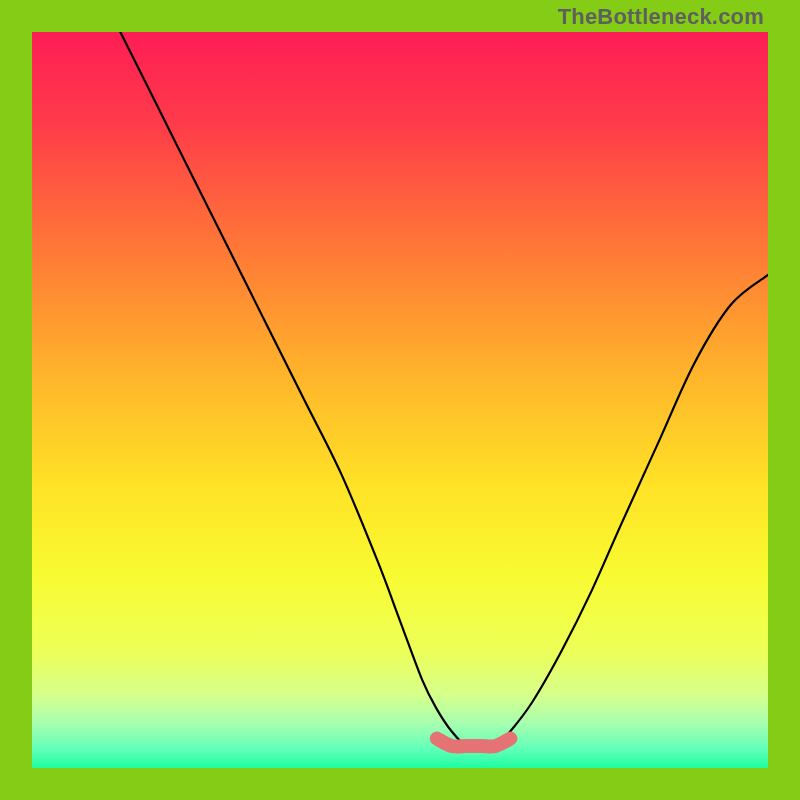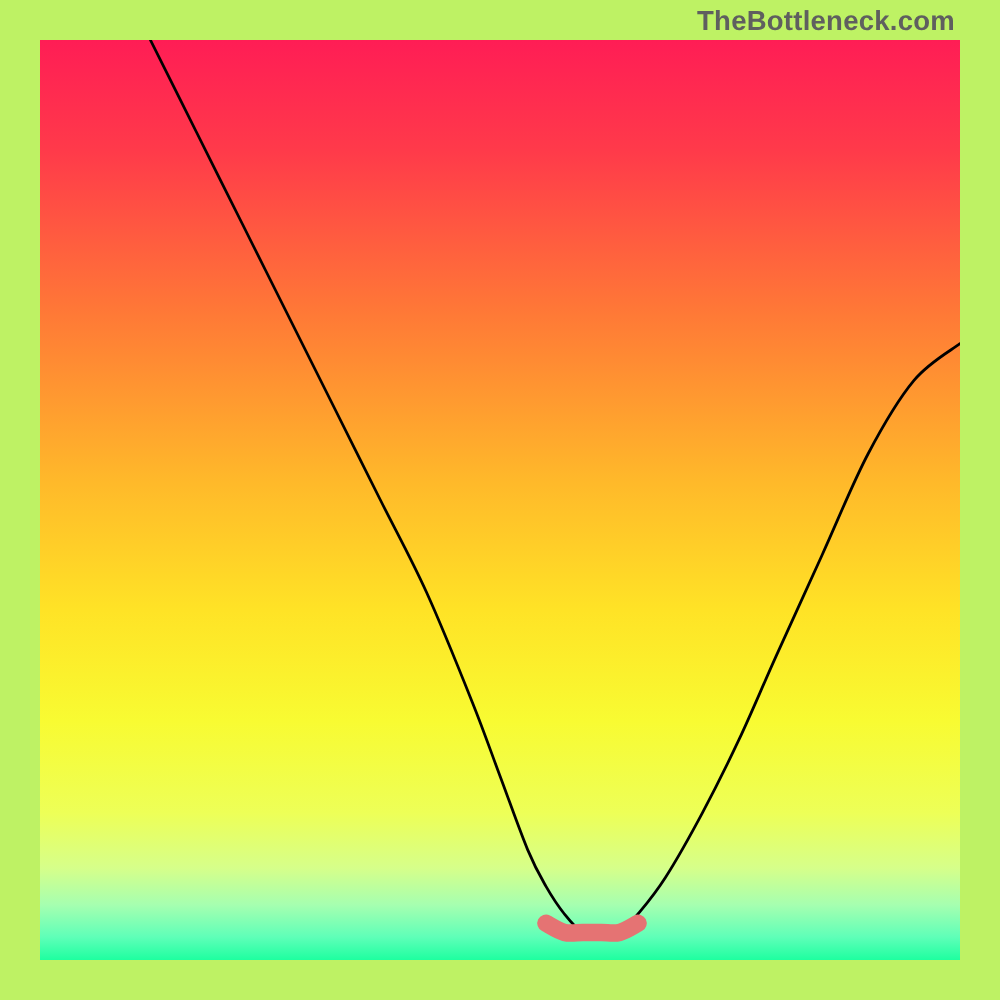--- a/index.html
+++ b/index.html
@@ -8,21 +8,21 @@
     width: 800px;
     height: 800px;
     background: #000;
     overflow: hidden;
     font-family: Arial, Helvetica, sans-serif;
   }
   .frame {
     position: relative;
     width: 800px;
     height: 800px;
-    background: #bef264;
+    background: #84cc16;
     text-decoration: underline;
   }
   .plot-area {
     position: absolute;
     left: 32px;
     top: 32px;
     width: 736px;
     height: 736px;
     overflow: hidden;
   }

